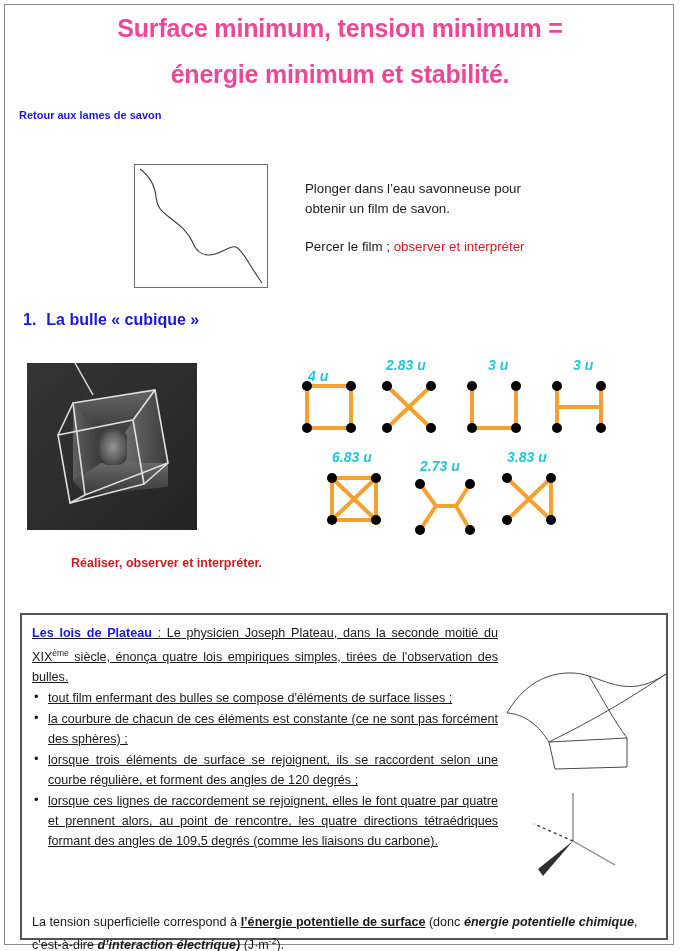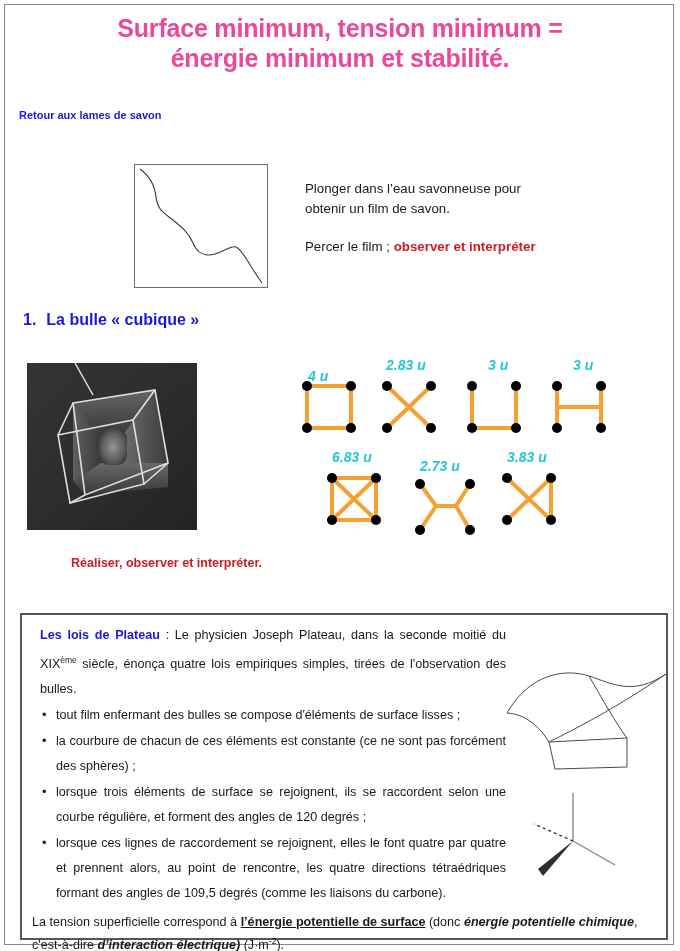--- a/index.html
+++ b/index.html
@@ -12,21 +12,21 @@
     position:absolute;left:4px;top:4px;width:670px;height:941px;
     border:1px solid #8a8a8a;box-sizing:border-box;background:#fff;
   }
 
   
   .title{
     position:absolute;left:0;top:8px;width:670px;text-align:center;
     color:#ec4899;font-weight:bold;font-size:25px;line-height:30px;
     letter-spacing:-0.2px;
   }
-  .title .l2{display:block;}
+  .title .l2{display:block;margin-top:16px;}
 
   .subtitle{
     position:absolute;left:14px;top:104px;
     color:#1b16e0;font-weight:bold;font-size:11px;
   }
 
   
   .filmbox{
     position:absolute;left:129px;top:159px;width:134px;height:124px;
     border:1px solid #6d6d6d;box-sizing:border-box;background:#fff;
@@ -35,21 +35,21 @@
 
   .para1{
     position:absolute;left:300px;top:174px;width:250px;
     font-size:13.3px;line-height:20px;color:#1a1a1a;
   }
   .para2{
     position:absolute;left:300px;top:232px;width:250px;
     font-size:13.3px;line-height:20px;color:#1a1a1a;
     text-align:justify;
   }
-  .para2 .red{color:#cf1b22;font-weight:bold;}
+  .para2 .red{color:#cf1b22;font-weight:normal;}
 
   .section1{
     position:absolute;left:18px;top:306px;
     color:#1b16e0;font-weight:bold;font-size:16px;text-align:right;
   }
   .section1 .num{margin-right:10px;}
 
   
   .photo{
     position:absolute;left:22px;top:358px;width:170px;height:167px;
@@ -69,22 +69,22 @@
     font-size:14px;white-space:nowrap;
   }
   .gsvg{position:absolute;}
 
   
   .plateaubox{
     position:absolute;left:15px;top:608px;width:648px;height:327px;
     border:2px solid #555;box-sizing:border-box;background:#fff;
   }
   .ptext{
-    position:absolute;left:18px;top:8px;width:466px;
-    font-size:12.6px;line-height:25px;color:#1a1a1a;text-align:justify;
+    position:absolute;left:10px;top:8px;width:466px;
+    font-size:12.6px;line-height:20px;color:#1a1a1a;text-align:justify;text-decoration:underline;
   }
   .ptext .blue{color:#1b16e0;font-weight:bold;}
   .ptext sup{font-size:8.5px;}
   .plist{margin:0;padding:0;list-style:none;}
   .plist li{position:relative;padding-left:16px;margin-top:1px;}
   .plist li::before{
     content:"\2022";position:absolute;left:2px;top:-1px;font-size:13px;
   }
   .pfinal{
     position:absolute;left:10px;top:283px;width:620px;

